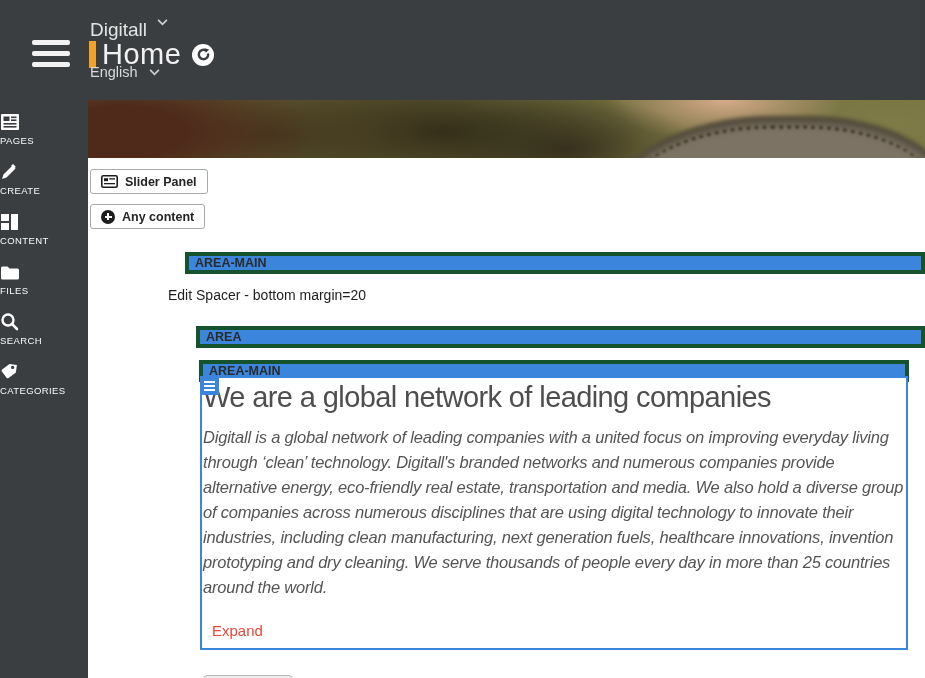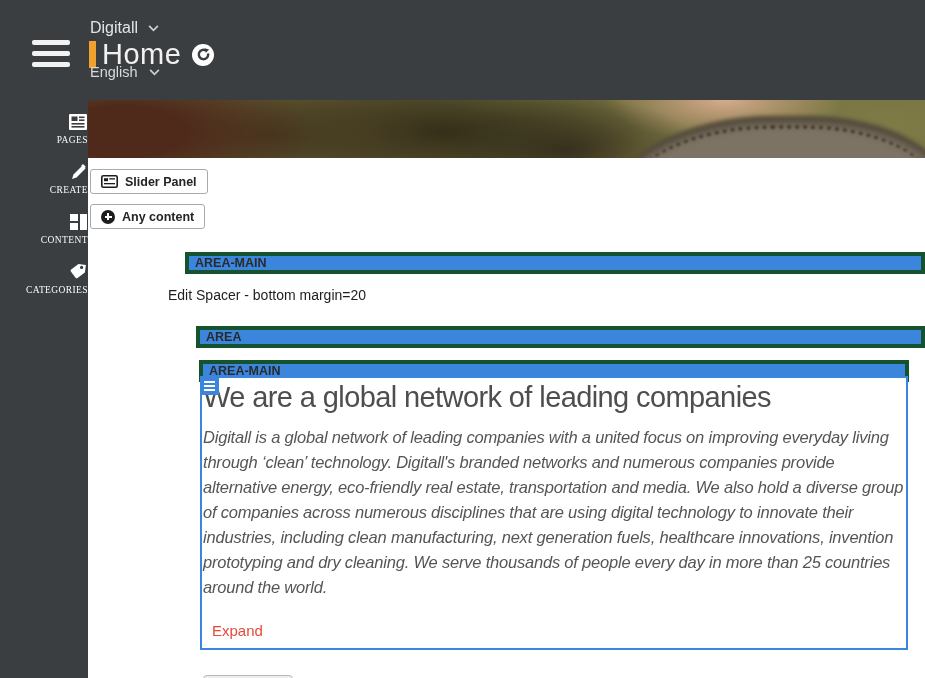--- a/index.html
+++ b/index.html
@@ -7,35 +7,35 @@
   body { font-family:"Liberation Sans", sans-serif; }
   #screen { position:relative; width:925px; height:678px; overflow:hidden; background:#fff; }
 
   
   .topbar { position:absolute; left:0; top:0; width:925px; height:100px; background:#3a3e41; }
   .sidebar { position:absolute; left:0; top:100px; width:88px; height:578px; background:#3a3e41; }
 
   .hamburger { position:absolute; left:32px; top:40px; width:38px; height:27px; cursor:pointer; }
   .hamburger span { display:block; width:38px; height:5px; background:#f2f2f2; border-radius:2px; margin-bottom:6px; }
 
-  .site-row { position:absolute; left:90px; top:19px; display:flex; align-items:center; gap:10px;
-              color:#e4e4e4; font-size:16px; }
+  .site-row { position:absolute; left:90px; top:19px; display:flex; gap:10px;
+              color:#e4e4e4; font-size:19px; }
   .title-row { position:absolute; left:89px; top:38px; display:flex; align-items:center; }
   .accent-bar { width:7px; height:27px; background:#f0a22d; margin-right:6px; }
   .page-title { color:#f1f1f1; font-size:29px; letter-spacing:0.5px; }
   .refresh-btn { width:22px; height:22px; margin-left:11px; border-radius:50%; background:#ffffff;
                  display:flex; align-items:center; justify-content:center; cursor:pointer; }
   .lang-row { position:absolute; left:90px; top:64px; display:flex; align-items:center; gap:11px;
               color:#d9d9d9; font-size:14.5px; }
   .chev { width:11px; height:7px; }
 
   
   .nav { position:absolute; left:0; top:3px; width:88px; }
-  .nav-item { height:50px; display:flex; flex-direction:column; align-items:flex-end; justify-content:center;
-              cursor:pointer;font-family:Liberation Serif, serif; }
+  .nav-item { height:50px; display:flex; flex-direction:column; align-items:flex-start; justify-content:center;
+              cursor:pointer; }
   .nav-item .ic { height:20px; display:flex; align-items:flex-end; justify-content:center; }
   .nav-item .lbl { margin-top:4px; font-size:9.5px; letter-spacing:0.4px; color:#fafafa; }
 
   
   .hero { position:absolute; left:88px; top:100px; width:837px; height:58px; overflow:hidden;
           background-color:#74703f;
           background-image:
             radial-gradient(ellipse 190px 75px at 4% 55%, #4f2a1b 0%, #4f2a1b 35%, rgba(79,42,27,0) 100%),
             radial-gradient(ellipse 270px 85px at 22% 60%, #45391f 0%, rgba(69,57,31,0) 90%),
             radial-gradient(ellipse 230px 75px at 42% 55%, #2e2a17 0%, rgba(46,42,23,0) 90%),
@@ -146,21 +146,38 @@
         <span class="ic">
           <svg width="19" height="18" viewBox="0 0 19 18">
             <rect x="1" y="1" width="8" height="7" fill="#fff"></rect>
             <rect x="11" y="1" width="7" height="16" fill="#fff"></rect>
             <rect x="1" y="10" width="8" height="7" fill="#fff"></rect>
           </svg>
         </span>
         <span class="lbl">CONTENT</span>
       </div>
 
-
+      <div class="nav-item">
+        <span class="ic">
+          <svg width="20" height="16" viewBox="0 0 20 16">
+            <path d="M1 3 Q1 1.5 2.5 1.5 L7.5 1.5 L9.5 3.5 L17.5 3.5 Q19 3.5 19 5 L19 13 Q19 14.5 17.5 14.5 L2.5 14.5 Q1 14.5 1 13 Z" fill="#fff"></path>
+          </svg>
+        </span>
+        <span class="lbl">FILES</span>
+      </div>
+
+      <div class="nav-item">
+        <span class="ic">
+          <svg width="19" height="19" viewBox="0 0 19 19">
+            <circle cx="8" cy="8" r="5.5" fill="none" stroke="#fff" stroke-width="2.4"></circle>
+            <line x1="12.2" y1="12.2" x2="17" y2="17" stroke="#fff" stroke-width="2.6" stroke-linecap="round"></line>
+          </svg>
+        </span>
+        <span class="lbl">SEARCH</span>
+      </div>
 
       <div class="nav-item">
         <span class="ic">
           <svg width="19" height="19" viewBox="0 0 19 19">
             <path d="M2 8.5 L8.5 2 L16 2 L16 9.5 L9.5 16 Q8.5 17 7.5 16 L2 10.5 Q1 9.5 2 8.5 Z" fill="#fff" transform="rotate(8 9 9)"></path>
             <circle cx="12.6" cy="5.4" r="1.6" fill="#3a3e41"></circle>
           </svg>
         </span>
         <span class="lbl">CATEGORIES</span>
       </div>

